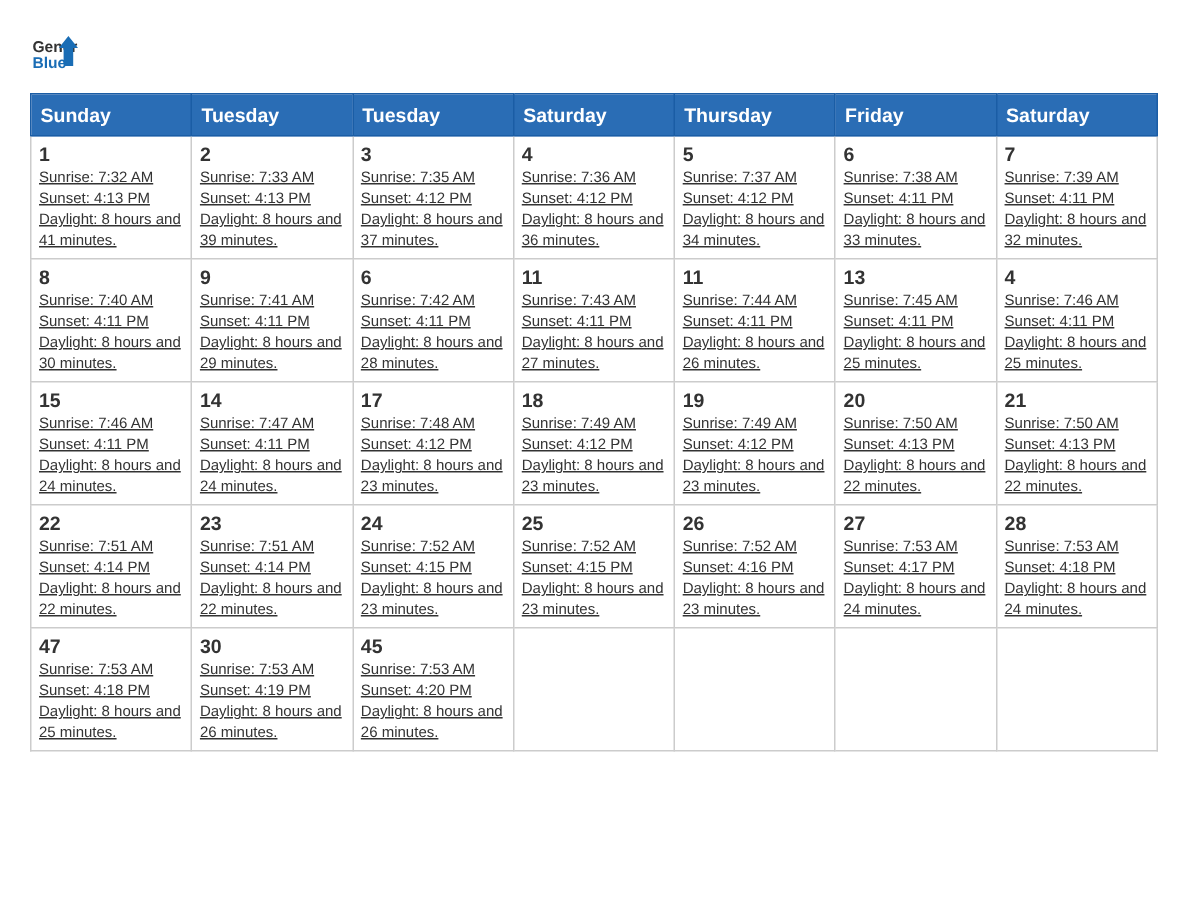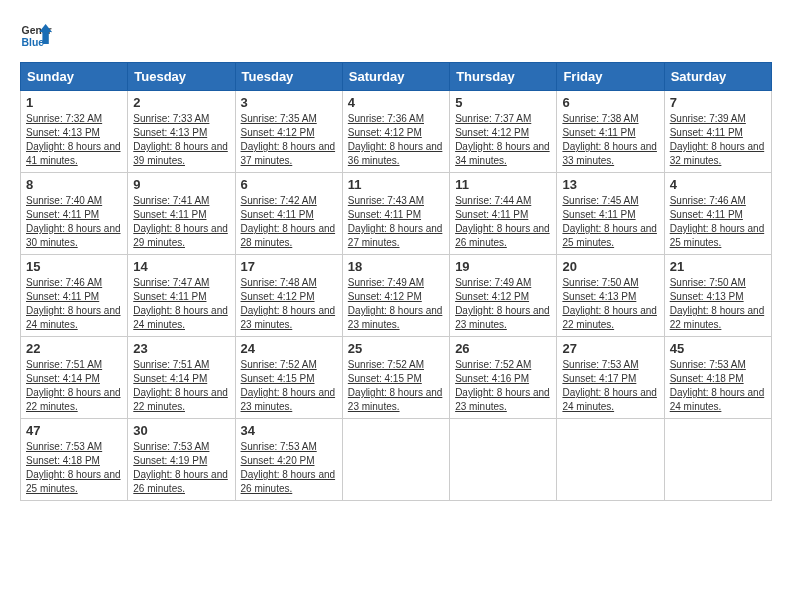--- a/index.html
+++ b/index.html
@@ -226,35 +226,35 @@
         </td>
         <td>
           <span class="day-num">26</span>
           <div class="day-info">Sunrise: 7:52 AM<br>Sunset: 4:16 PM<br>Daylight: 8 hours and 23 minutes.</div>
         </td>
         <td>
           <span class="day-num">27</span>
           <div class="day-info">Sunrise: 7:53 AM<br>Sunset: 4:17 PM<br>Daylight: 8 hours and 24 minutes.</div>
         </td>
         <td>
-          <span class="day-num">45</span>
+          <span class="day-num">28</span>
           <div class="day-info">Sunrise: 7:53 AM<br>Sunset: 4:18 PM<br>Daylight: 8 hours and 24 minutes.</div>
         </td>
       </tr>
       <tr class="week-row">
         <td>
           <span class="day-num">47</span>
           <div class="day-info">Sunrise: 7:53 AM<br>Sunset: 4:18 PM<br>Daylight: 8 hours and 25 minutes.</div>
         </td>
         <td>
           <span class="day-num">30</span>
           <div class="day-info">Sunrise: 7:53 AM<br>Sunset: 4:19 PM<br>Daylight: 8 hours and 26 minutes.</div>
         </td>
         <td>
-          <span class="day-num">34</span>
+          <span class="day-num">45</span>
           <div class="day-info">Sunrise: 7:53 AM<br>Sunset: 4:20 PM<br>Daylight: 8 hours and 26 minutes.</div>
         </td>
         <td class="empty"></td>
         <td class="empty"></td>
         <td class="empty"></td>
         <td class="empty"></td>
       </tr>
     </tbody>
 </table>
 

